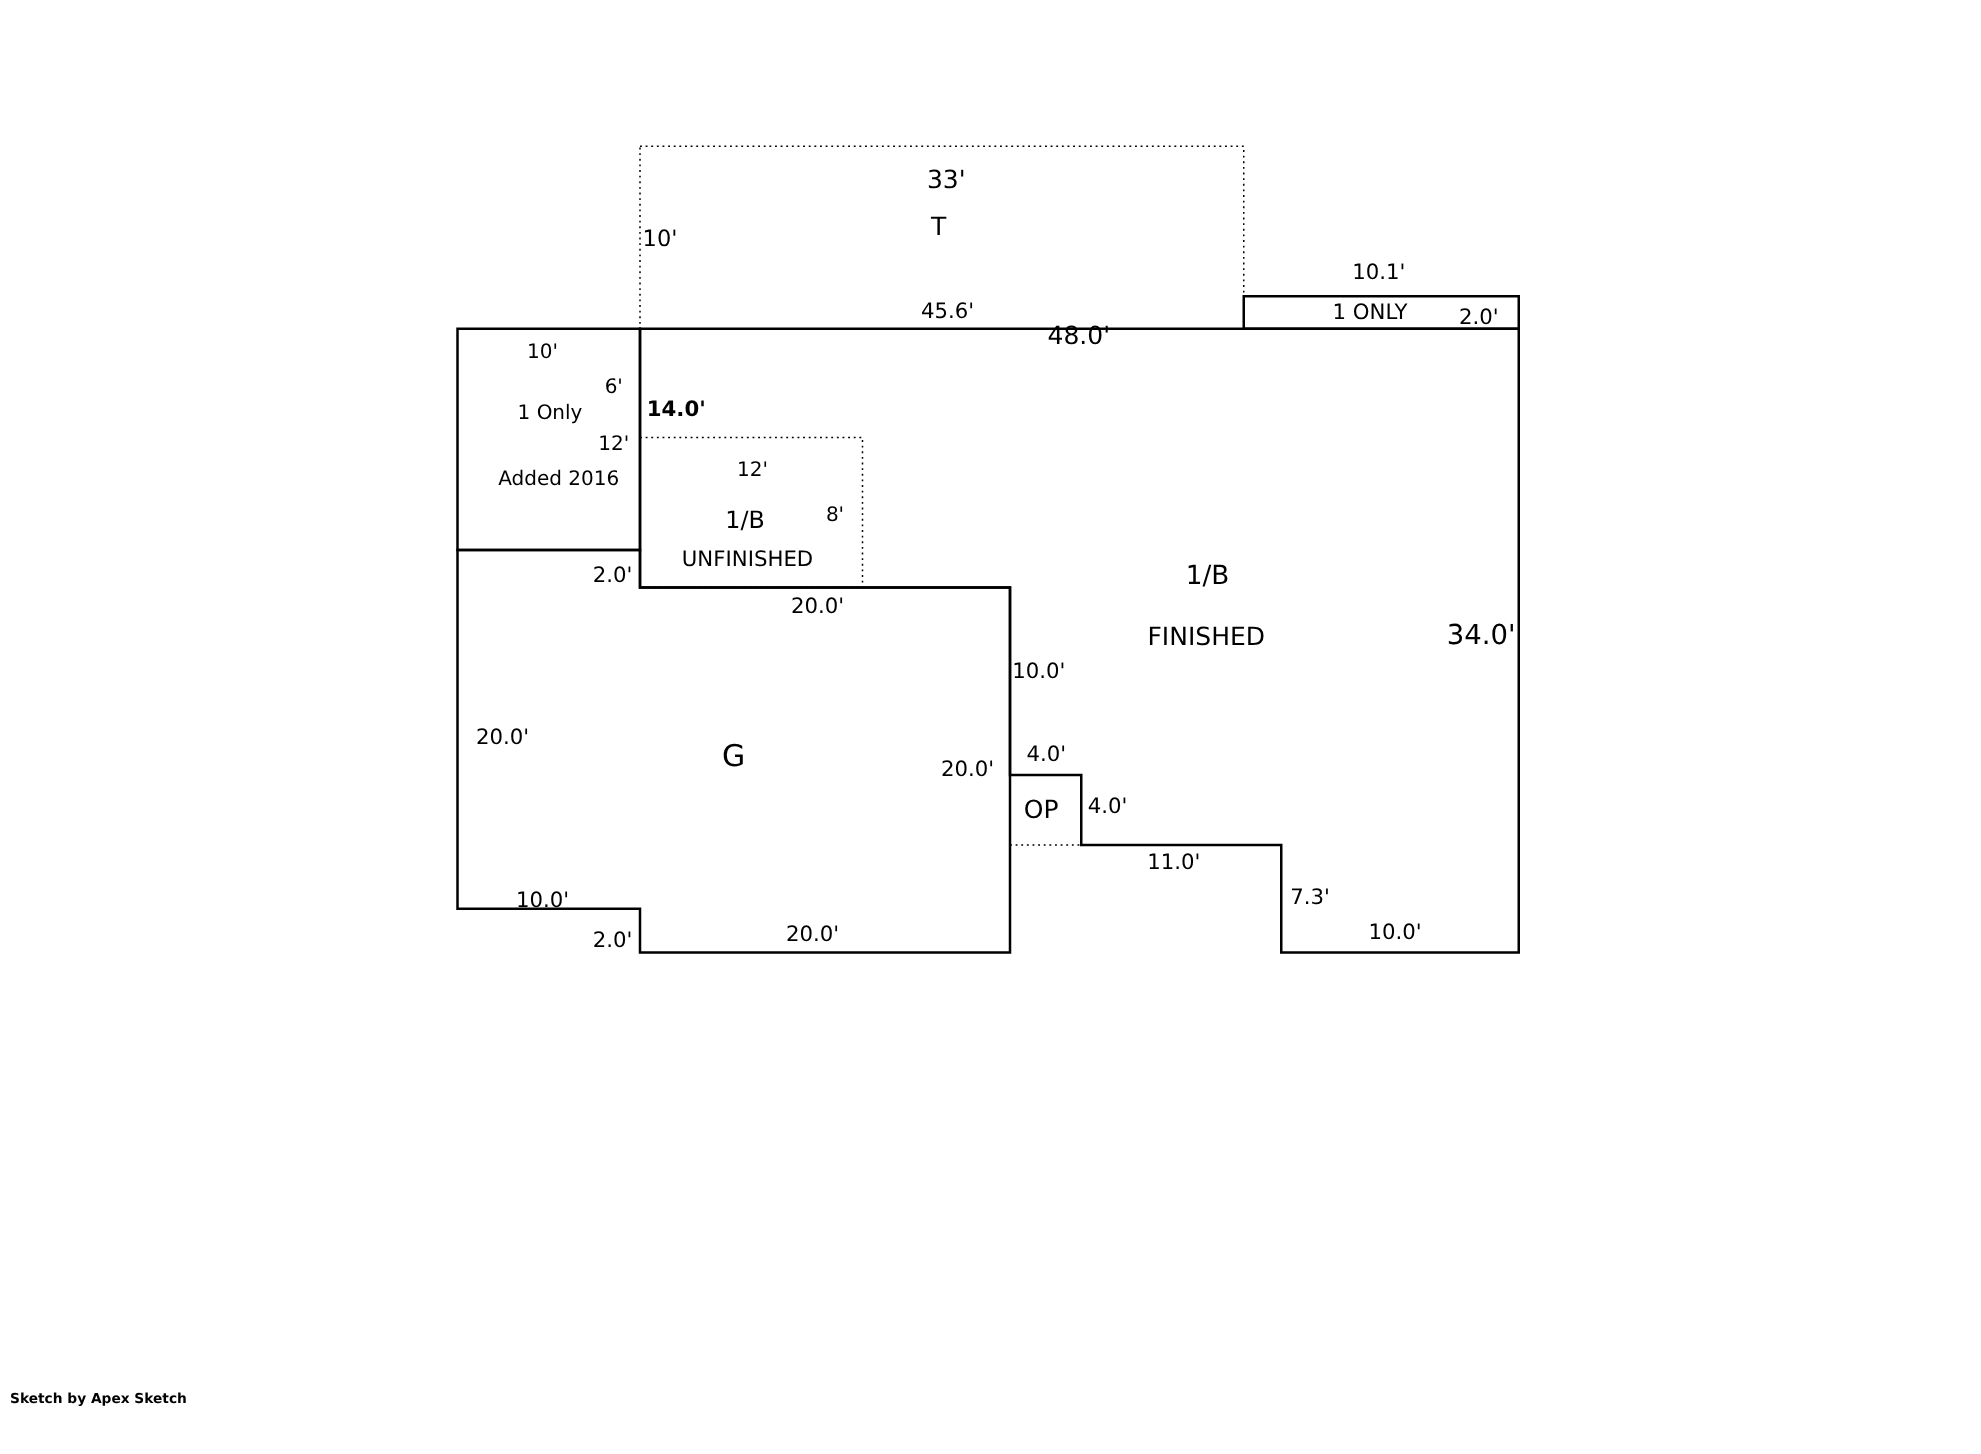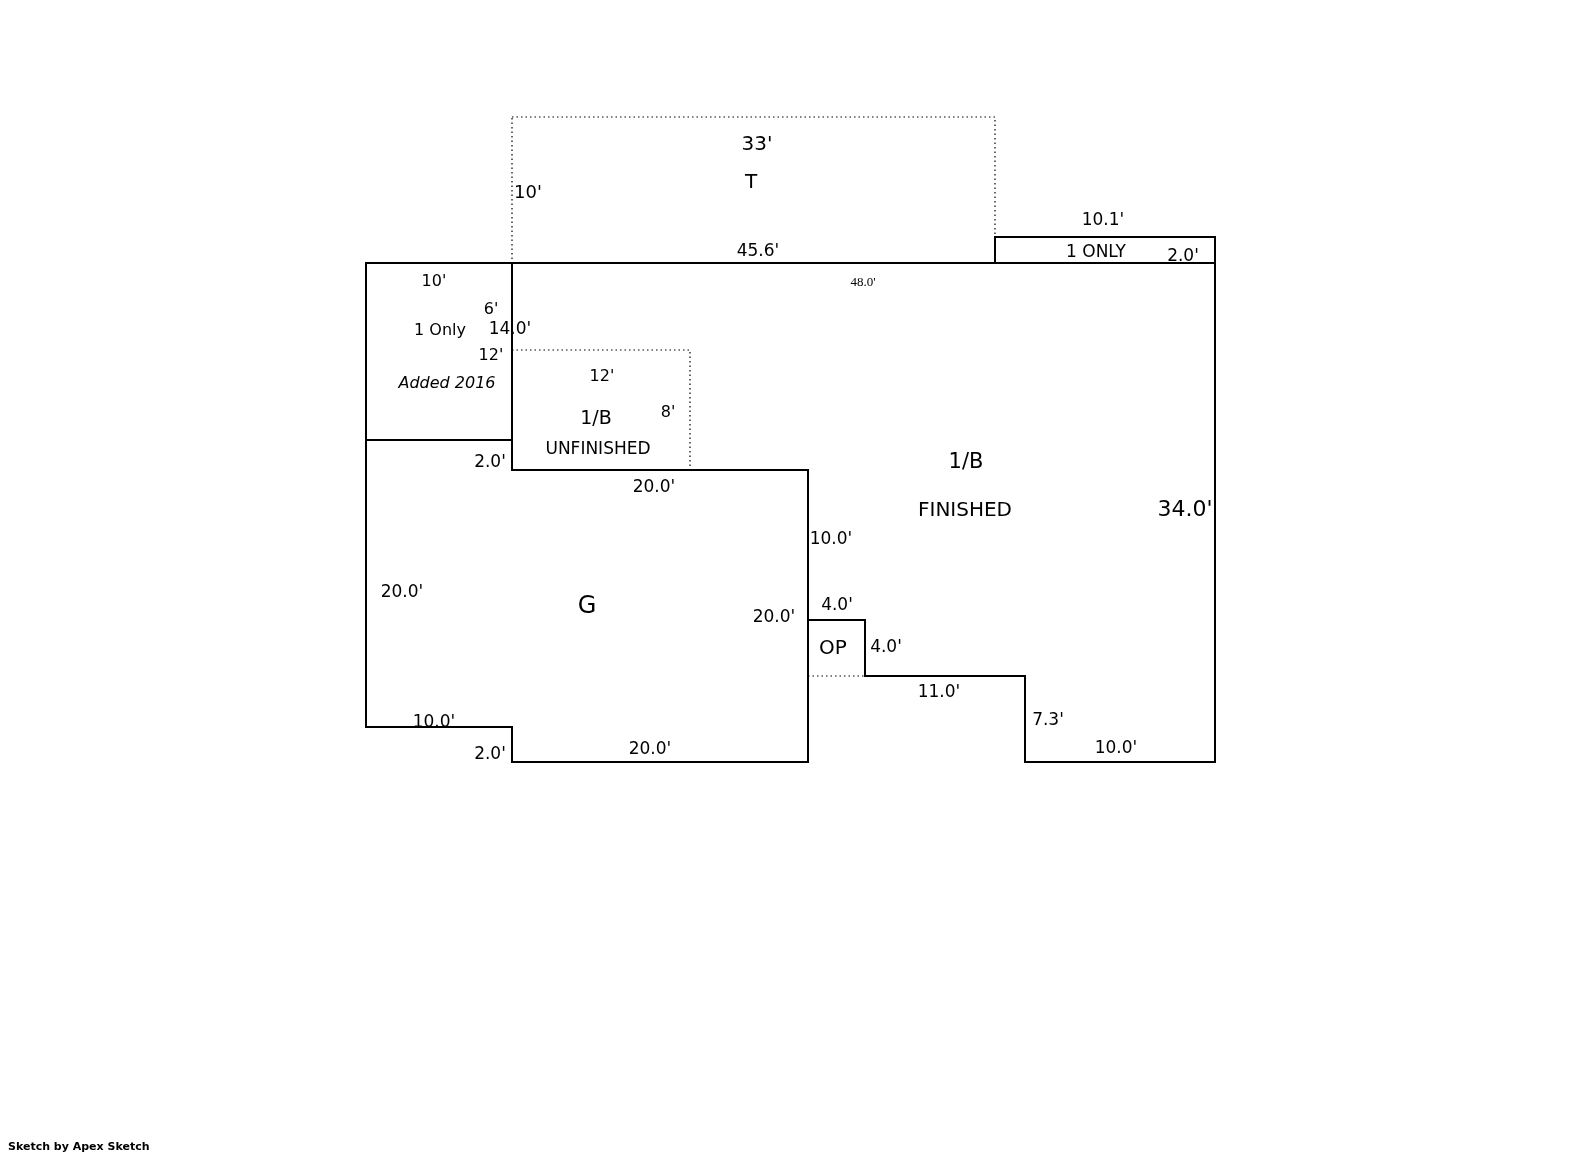--- a/index.html
+++ b/index.html
@@ -41,21 +41,21 @@
   .plan-label {
     position: absolute;
     transform: translate(-50%, -50%);
     white-space: nowrap;
     color: #000000;
     line-height: 1;
   }
   .watermark {
     position: absolute;
     left: 8px;
-    top: 1140px;
+    top: 1112px;
     font-size: 11px;
     font-weight: bold;
     color: #000000;
   }
 </style>
 </head>
 <body>
 
 <div id="plan-canvas">
   <svg id="plan-svg" width="1585" height="1163" viewBox="0 0 1585 1163">
@@ -69,26 +69,26 @@
     </svg>
   <div id="labels">
       <div class="plan-label" style="left: 757px; top: 143px; font-size: 20px;">33'</div>
       <div class="plan-label" style="left: 751px; top: 181px; font-size: 20px;">T</div>
       <div class="plan-label" style="left: 528px; top: 192px; font-size: 18px;">10'</div>
       <div class="plan-label" style="left: 1103px; top: 219px; font-size: 17px;">10.1'</div>
       <div class="plan-label" style="left: 758px; top: 250px; font-size: 17px;">45.6'</div>
       <div class="plan-label" style="left: 1096px; top: 251px; font-size: 17px;">1 ONLY</div>
       <div class="plan-label" style="left: 1183px; top: 255px; font-size: 17px;">2.0'</div>
       <div class="plan-label" style="left: 434px; top: 281px; font-size: 16px;">10'</div>
-      <div class="plan-label" style="left: 863px; top: 281px; font-size: 13px; font-family: Liberation Serif, serif;">48.0'</div>
+      <div class="plan-label" style="left: 863px; top: 268px; font-size: 20px;">48.0'</div>
       <div class="plan-label" style="left: 491px; top: 309px; font-size: 16px;">6'</div>
       <div class="plan-label" style="left: 440px; top: 330px; font-size: 16px;">1 Only</div>
-      <div class="plan-label" style="left: 510px; top: 328px; font-size: 17px;">14.0'</div>
+      <div class="plan-label" style="left: 541px; top: 328px; font-size: 17px; font-weight: bold;">14.0'</div>
       <div class="plan-label" style="left: 491px; top: 355px; font-size: 16px;">12'</div>
-      <div class="plan-label" style="left: 447px; top: 383px; font-size: 16px; font-style: italic;">Added 2016</div>
+      <div class="plan-label" style="left: 447px; top: 383px; font-size: 16px;">Added 2016</div>
       <div class="plan-label" style="left: 602px; top: 376px; font-size: 16px;">12'</div>
       <div class="plan-label" style="left: 668px; top: 412px; font-size: 16px;">8'</div>
       <div class="plan-label" style="left: 596px; top: 417px; font-size: 19px;">1/B</div>
       <div class="plan-label" style="left: 598px; top: 448px; font-size: 17px;">UNFINISHED</div>
       <div class="plan-label" style="left: 490px; top: 461px; font-size: 17px;">2.0'</div>
       <div class="plan-label" style="left: 966px; top: 461px; font-size: 21px;">1/B</div>
       <div class="plan-label" style="left: 965px; top: 509px; font-size: 20px;">FINISHED</div>
       <div class="plan-label" style="left: 654px; top: 486px; font-size: 17px;">20.0'</div>
       <div class="plan-label" style="left: 1185px; top: 509px; font-size: 22px;">34.0'</div>
       <div class="plan-label" style="left: 831px; top: 538px; font-size: 17px;">10.0'</div>

